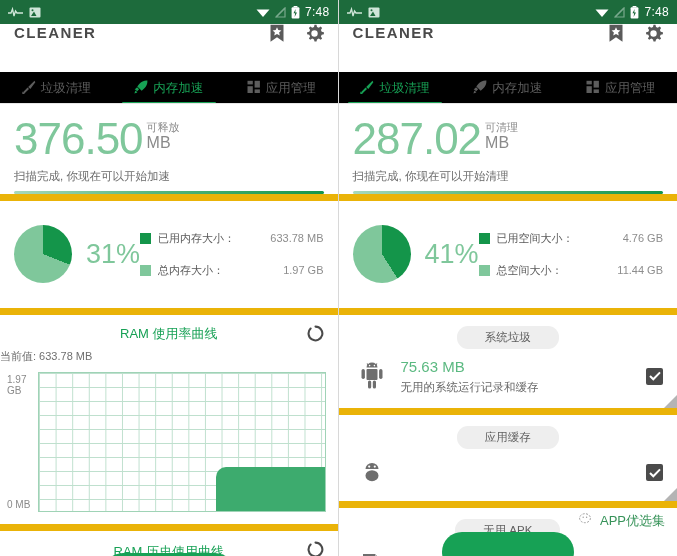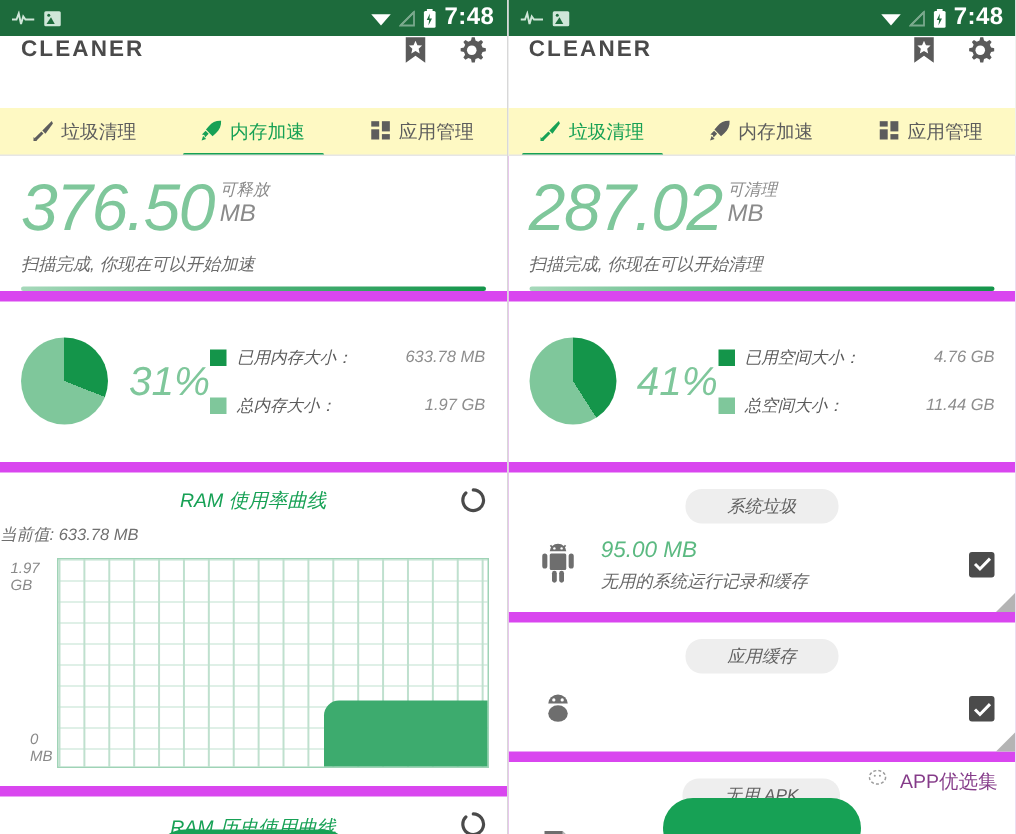--- a/index.html
+++ b/index.html
@@ -14,49 +14,49 @@
   .phone.left { border-right: 1px solid #d8d8d8; }
 
   
   .statusbar {
     height: 24px; background: #1d6b3c; color: #ffffff;
     display: flex; align-items: center; padding: 0 8px;
     font-size: 12px;
   }
   .sb-left { display: flex; align-items: center; gap: 6px; }
   .sb-right { margin-left: auto; display: flex; align-items: center; gap: 5px; }
-  .sb-time { font-size: 16px; font-weight: bold; letter-spacing: .3px; }
+  .sb-time { font-size: 12px; font-weight: normal; letter-spacing: .3px; }
   .ic-wave svg, .ic-photo svg, .ic-wifi svg, .ic-sig svg, .ic-batt svg { display: block; }
 
   
   .appbar {
     height: 48px; background: #ffffff;
     display: flex; align-items: flex-start; padding: 0 14px;
   }
   .brand {
     font-size: 15px; font-weight: bold; color: #4a4a4a;
     letter-spacing: 1.4px;
   }
   .appbar-actions { margin-left: auto; display: flex; align-items: center; gap: 20px; }
 
   
-  .tabs { height: 32px; background: #fef9c3; display: flex; position: relative; }
+  .tabs { height: 32px; background: #000000; display: flex; position: relative; }
   .tab {
     flex: 1; display: flex; align-items: center; justify-content: center;
     gap: 5px; font-size: 12.5px; color: #5d5d5d; position: relative;
   }
   .tab.active { color: #17a155; }
   .tab .tab-underline {
     position: absolute; left: 8%; right: 8%; bottom: 0; height: 2.5px;
     background: #17a155; border-radius: 2px;
   }
   .tabs-base { position: absolute; left:0; right:0; bottom:0; height:1px; background:#e6e6e6; }
 
   
-  .body { height: calc(556px - 24px - 48px - 32px); background: #d946ef; overflow: hidden; font-style: italic; }
+  .body { height: calc(556px - 24px - 48px - 32px); background: #eab308; overflow: hidden; }
 
   .card { background: #ffffff; margin-bottom: 7px; }
 
   
   .summary { padding: 14px 14px 0 14px; position: relative; }
   .big-row { display: flex; align-items: flex-start; }
   .bignum {
     font-size: 44px; color: #7fc79b; line-height: .95;
     font-weight: 300; letter-spacing: -1px;
   }
@@ -83,21 +83,21 @@
   .lg-val { margin-left: auto; color: #8d8d8d; }
 
   
   .chart-card { padding: 10px 0 12px 0; position: relative; }
   .chart-title { text-align: center; font-size: 13px; color: #17a155; }
   .chart-sub { text-align: left; font-size: 11px; color: #6f6f6f; margin-top: 6px; }
   .refresh { position: absolute; right: 14px; top: 10px; }
   .plot-wrap { display: flex; margin-top: 8px; padding: 0 12px 0 4px; }
   .yaxis { width: 34px; position: relative; font-size: 10px; color: #8a8a8a; }
   .yaxis .ytop { position: absolute; top: 2px; left: 3px; line-height: 1.15; }
-  .yaxis .ybot { position: absolute; bottom: 2px; left: 16px; }
+  .yaxis .ybot { position: absolute; bottom: 2px; left: 3px; }
   .plot {
     flex: 1; height: 140px; position: relative;
     background-color: #ffffff;
     background-image:
       linear-gradient(to right, #bfe0ce 1px, transparent 1px),
       linear-gradient(to bottom, #bfe0ce 1px, transparent 1px);
     background-size: 16.6px 14px;
     border: 1px solid #9fd3b6;
   }
   .area {
@@ -134,21 +134,21 @@
   .corner {
     position: absolute; right: 0; bottom: 0;
     width: 0; height: 0;
     border-left: 13px solid transparent; border-bottom: 13px solid #b4b4b4;
   }
 
   
   .watermark {
     position: absolute; right: 12px; bottom: 26px;
     display: flex; align-items: center; gap: 5px;
-    font-size: 13px; color: #701a75; opacity: .85; justify-content: space-between;
+    font-size: 13px; color: #15803d; opacity: .85; justify-content: space-between;
   }
 </style>
 </head>
 <body>
 
 <div class="screens">
 
   <div class="phone left">
 
     <div class="statusbar">
@@ -444,21 +444,21 @@
               <circle cx="12.6" cy="4.6" r=".8" fill="#ffffff"></circle>
               <circle cx="17.4" cy="4.6" r=".8" fill="#ffffff"></circle>
               <rect x="9.5" y="8" width="11" height="11" rx="1" fill="#6e6e6e"></rect>
               <rect x="4.5" y="8" width="3.4" height="10" rx="1.7" fill="#6e6e6e"></rect>
               <rect x="22.1" y="8" width="3.4" height="10" rx="1.7" fill="#6e6e6e"></rect>
               <rect x="11" y="19.5" width="3.2" height="8" rx="1.6" fill="#6e6e6e"></rect>
               <rect x="15.8" y="19.5" width="3.2" height="8" rx="1.6" fill="#6e6e6e"></rect>
             </svg>
           </span>
           <div class="item-text">
-            <div class="item-size">95.00 MB</div>
+            <div class="item-size">75.63 MB</div>
             <div class="item-desc">无用的系统运行记录和缓存</div>
           </div>
           <span class="cb">
             <svg width="12" height="10" viewBox="0 0 12 10">
                 <polyline points="1,5 4.3,8.3 11,1.4" fill="none" stroke="#ffffff" stroke-width="2"></polyline>
               </svg>
           </span>
           <span class="corner"></span>
         </div>
       </div>

